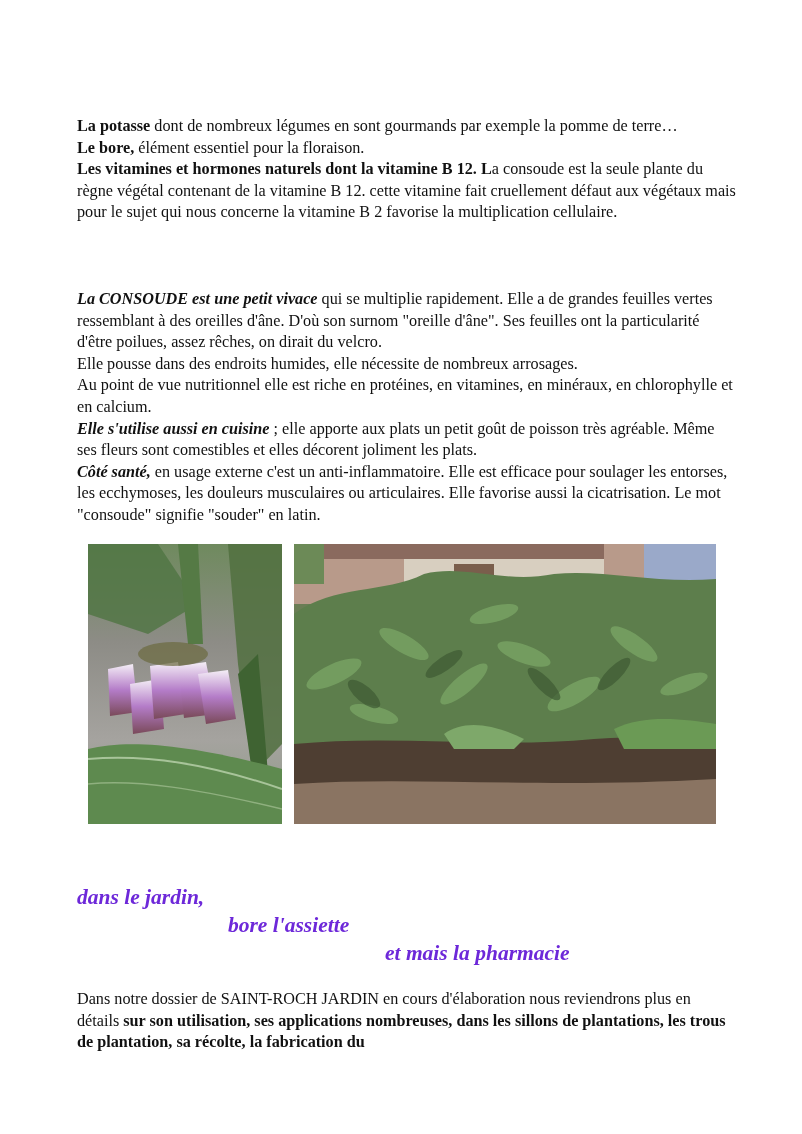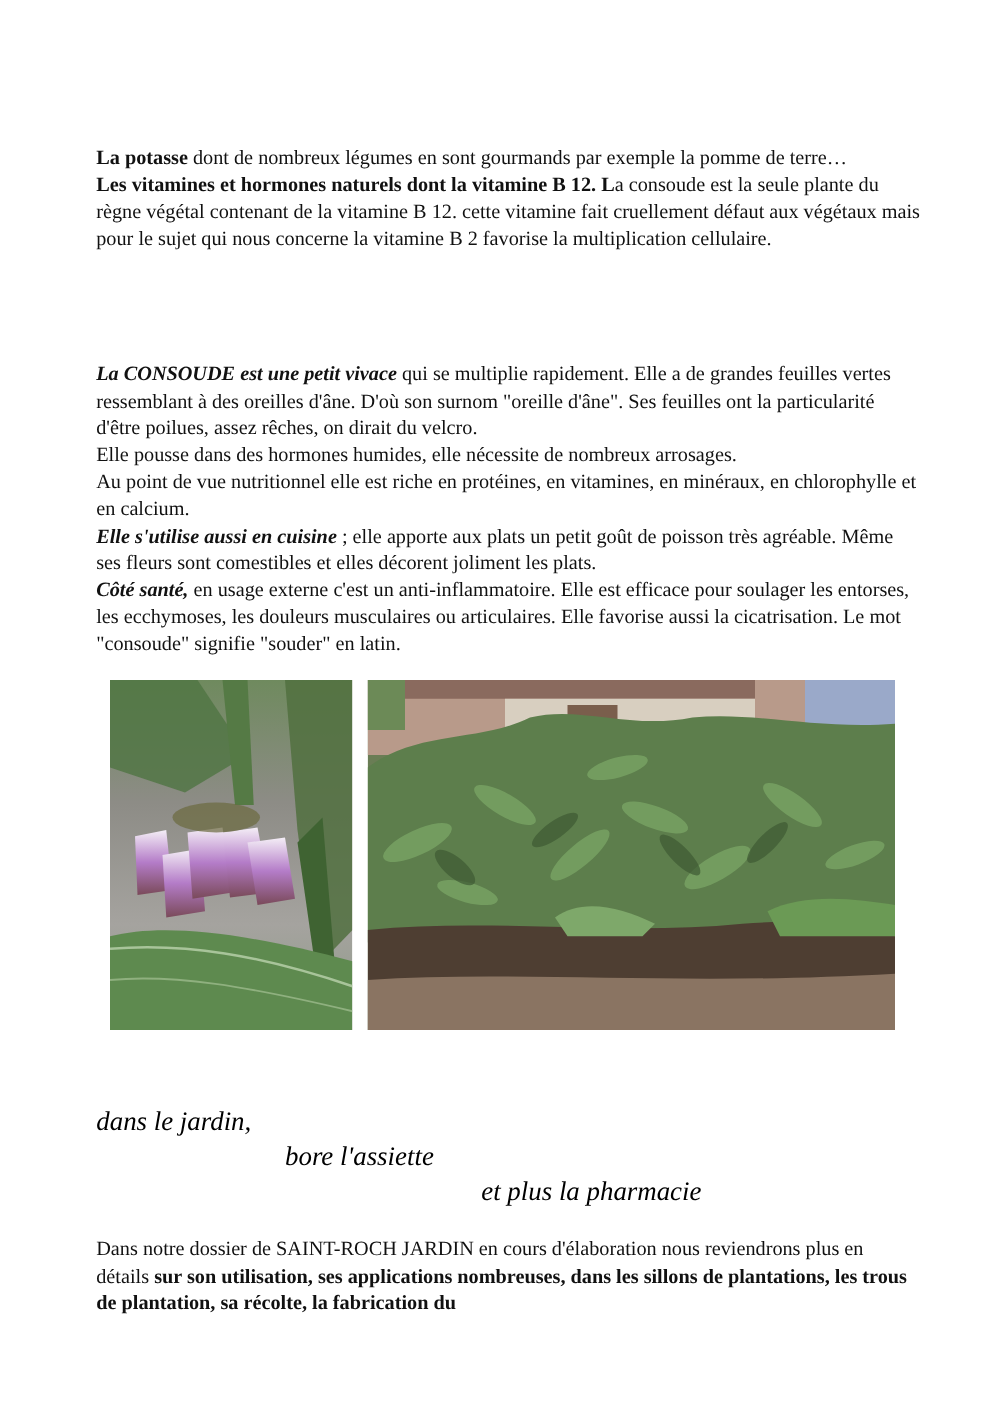--- a/index.html
+++ b/index.html
@@ -5,35 +5,36 @@
   html, body { margin: 0; padding: 0; background: #ffffff; }
   body { width: 802px; height: 1134px; position: relative; overflow: hidden;
          font-family: "Liberation Serif", "DejaVu Serif", serif; color: #111111; }
   .page { position: absolute; left: 0; top: 0; width: 802px; height: 1134px; }
   .text-block { position: absolute; left: 77px; width: 660px; font-size: 16.2px; line-height: 21.6px; }
   .b { font-weight: bold; }
   .bi { font-weight: bold; font-style: italic; }
   p { margin: 0; }
   .photo { position: absolute; overflow: hidden; }
   .heading { position: absolute; left: 77px; top: 855px; font-size: 21.5px; font-weight: bold; text-decoration: underline; line-height: 28px; }
-  .red { position: absolute; font-size: 21.5px; font-weight: normal; font-style: italic; color: #000000; line-height: 28px; }
+  .red { position: absolute; font-size: 21.5px; font-weight: bold; font-style: italic; color: #6d28d9; line-height: 28px; }
 </style>
 </head>
 <body>
 
 <div class="page">
 
   <div class="text-block" style="top:116px;">
     <p><span class="b">La potasse</span><span> dont de nombreux légumes en sont gourmands par exemple la pomme de terre…</span></p>
+    <p><span class="b">Le bore,</span><span> élément essentiel pour la floraison.</span></p>
     <p><span class="b">Les vitamines et hormones naturels dont la vitamine B 12. L</span><span>a consoude est la seule plante du règne végétal contenant de la vitamine B 12. cette vitamine fait cruellement défaut aux végétaux mais pour le sujet qui nous concerne la vitamine B 2 favorise la multiplication cellulaire.</span></p>
   </div>
 
   <div class="text-block" style="top:289px;">
     <p><span class="bi">La CONSOUDE est une petit vivace</span><span> qui se multiplie rapidement. Elle a de grandes feuilles vertes ressemblant à des oreilles d'âne. D'où son surnom "oreille d'âne". Ses feuilles ont la particularité d'être poilues, assez rêches, on dirait du velcro.</span></p>
-    <p>Elle pousse dans des hormones humides, elle nécessite de nombreux arrosages.</p>
+    <p>Elle pousse dans des endroits humides, elle nécessite de nombreux arrosages.</p>
     <p>Au point de vue nutritionnel elle est riche en protéines, en vitamines, en minéraux, en chlorophylle et en calcium.</p>
     <p><span class="bi">Elle s'utilise aussi en cuisine</span><span> ; elle apporte aux plats un petit goût de poisson très agréable. Même ses fleurs sont comestibles et elles décorent joliment les plats.</span></p>
     <p><span class="bi">Côté santé,</span><span> en usage externe c'est un anti-inflammatoire. Elle est efficace pour soulager les entorses, les ecchymoses, les douleurs musculaires ou articulaires. Elle favorise aussi la cicatrisation. Le mot "consoude" signifie "souder" en latin.</span></p>
   </div>
 
   <div class="photo" style="left:88px; top:544px; width:194px; height:280px;">
     <svg width="194" height="280" viewBox="0 0 194 280">
       <defs>
         <linearGradient id="bg1" x1="0" y1="0" x2="0" y2="1">
           <stop offset="0" stop-color="#6f8a5e"></stop>
@@ -95,19 +96,19 @@
       </g>
       <path d="M0 200 C100 190 200 205 300 195 C360 190 400 200 422 205 L422 280 L0 280 Z" fill="#4e3e32"></path>
       <path d="M0 240 C120 232 250 245 422 235 L422 280 L0 280 Z" fill="#8a7462"></path>
       <path d="M150 190 C170 175 200 180 230 195 L220 205 L160 205 Z" fill="#7ea86a"></path>
       <path d="M320 185 C350 170 390 175 422 180 L422 205 L330 205 Z" fill="#6b9a55"></path>
     </svg>
   </div>
 
   <div class="red" style="left:77px; top:883px;">dans le jardin,</div>
   <div class="red" style="left:228px; top:911px;">bore l'assiette</div>
-  <div class="red" style="left:385px; top:939px;">et plus la pharmacie</div>
+  <div class="red" style="left:385px; top:939px;">et mais la pharmacie</div>
 
   <div class="text-block" style="top:989px;">
     <p><span>Dans notre dossier de SAINT-ROCH JARDIN en cours d'élaboration nous reviendrons plus en détails </span><span class="b">sur son utilisation,  ses applications nombreuses, dans les sillons de plantations, les trous de plantation, sa récolte, la fabrication du</span></p>
   </div>
 
 </div>
 
 </body></html>

